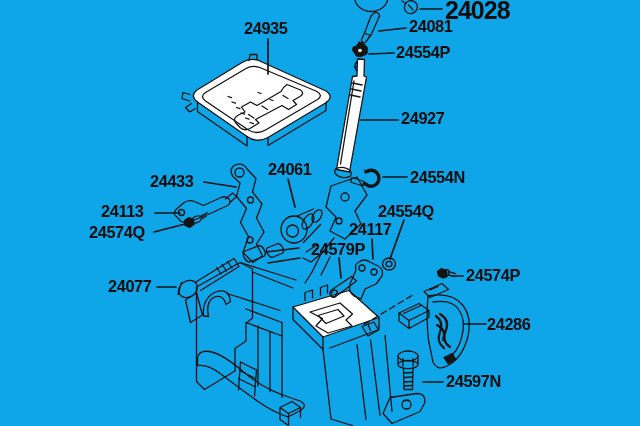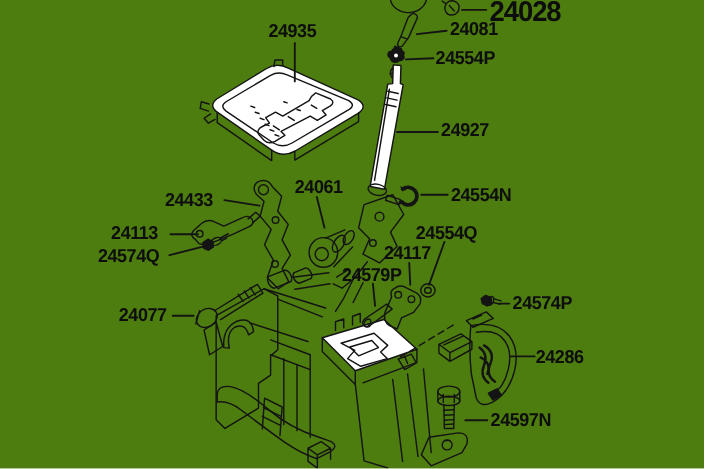--- a/index.html
+++ b/index.html
@@ -1,17 +1,17 @@
 <!DOCTYPE html>
 <html><head>
 <meta charset="utf-8">
 <style>
   html,body{margin:0;padding:0;background:#ffffff;}
   body{width:640px;height:426px;font-family:"Liberation Sans",sans-serif;}
-  .stage{position:relative;width:640px;height:426px;background:#4d7c0f;overflow:hidden;}
+  .stage{position:relative;width:640px;height:426px;background:#0ea5e9;overflow:hidden;}
   .stage svg{position:absolute;left:0;top:0;}
   .lbl{
     position:absolute;
     font-weight:bold;
     font-size:17px;
     line-height:1;
     letter-spacing:-0.4px;
     color:#0d0d0d;
     white-space:nowrap;
     transform:scaleX(0.96);

